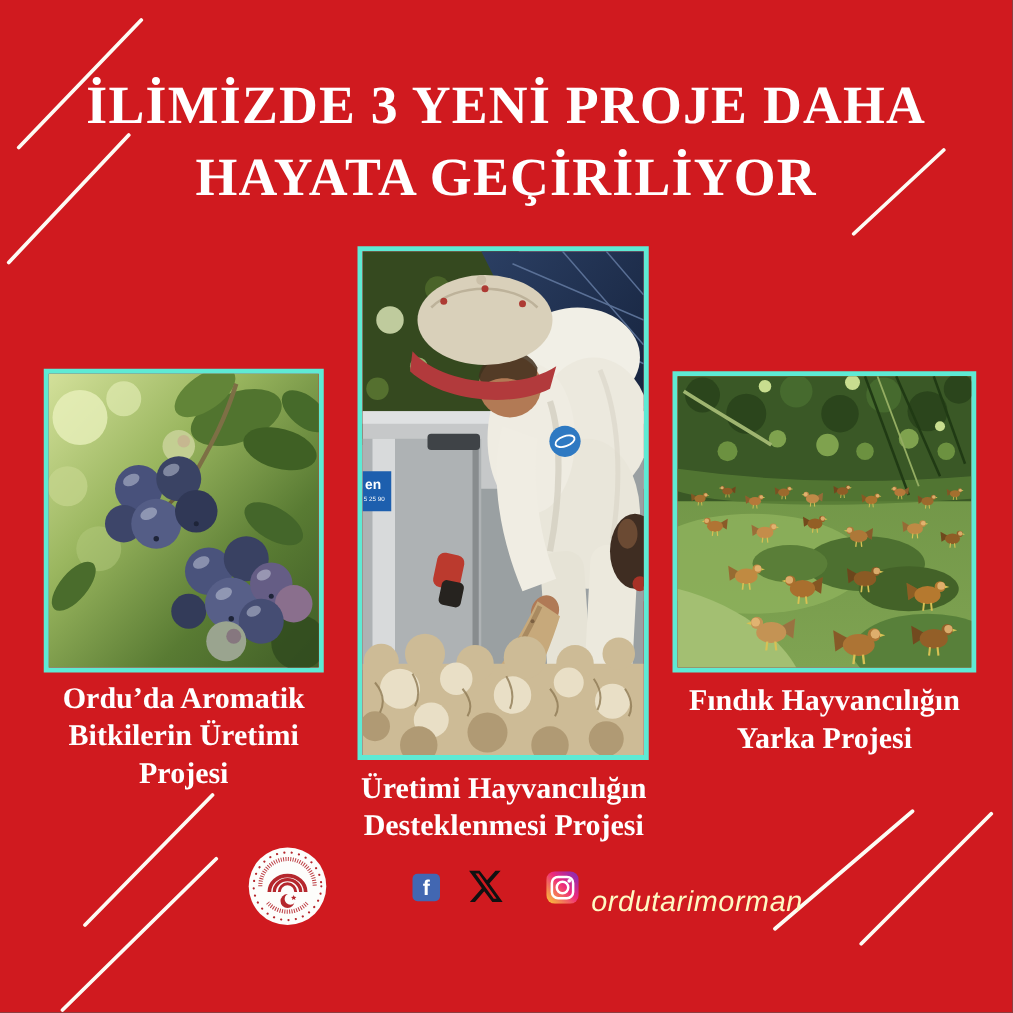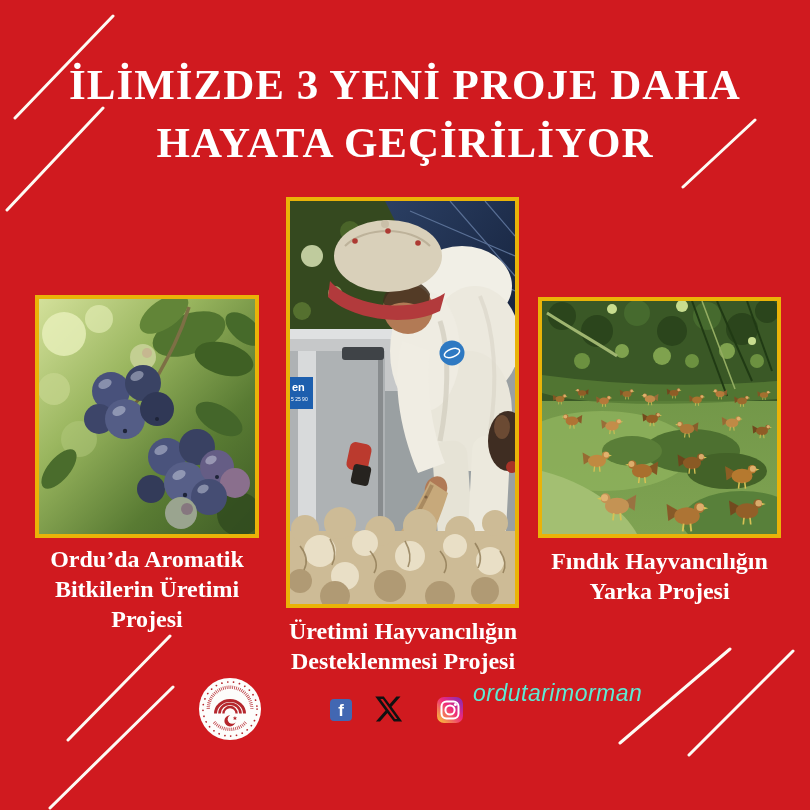--- a/index.html
+++ b/index.html
@@ -1,31 +1,31 @@
 <!DOCTYPE html>
 <html><head>
 <meta charset="utf-8">
 <style>
   html,body{margin:0;padding:0;background:#5a5a5a;}
   .canvas{position:relative;width:810px;height:810px;overflow:hidden;
           font-family:"Liberation Serif",serif;}
   .corner-lines{position:absolute;left:0;top:0;width:810px;height:810px;pointer-events:none;}
   .title{position:absolute;top:56px;left:0;width:810px;text-align:center;color:#ffffff;
          font-weight:bold;font-size:43px;line-height:58px;letter-spacing:1px;font-family:Liberation Serif, serif;}
-  .photo{position:absolute;margin:0;padding:0;border:4px solid #eab308;box-sizing:content-box;}
+  .photo{position:absolute;margin:0;padding:0;border:4px solid #5eead4;box-sizing:content-box;}
   .photo svg{display:block;}
   .caption{position:absolute;text-align:center;color:#ffffff;font-weight:bold;
            font-size:24px;line-height:30px;}
   .footer-logo{position:absolute;left:197px;top:676px;width:66px;height:66px;}
   .fb{position:absolute;left:330px;top:699px;width:22px;height:22px;background:#4267b2;
       border-radius:4px;color:#ffffff;font-family:"Liberation Sans",sans-serif;
       font-weight:bold;font-size:17px;text-align:center;line-height:23px;overflow:hidden;}
   .x-wrap{position:absolute;left:374px;top:694px;width:30px;height:30px;}
   .ig-wrap{position:absolute;left:437px;top:697px;width:26px;height:26px;}
-  .handle{position:absolute;left:473px;top:680px;color:#5eead4;
+  .handle{position:absolute;left:473px;top:708px;color:#fef9c3;
           font-family:"Liberation Sans",sans-serif;font-style:italic;font-size:23px;
           letter-spacing:.5px;}
 </style>
 </head>
 <body>
 
 <div class="canvas" id="cv" style="background:#d01a1f">
 
   <svg class="corner-lines" viewBox="0 0 810 810">
     <path d="M15,118 L113,16 M7,210 L103,108 M683,187 L755,120 M68,740 L170,636 M50,808 L173,687 M620,743 L730,649 M689,755 L793,651" stroke="#fdfbf4" stroke-width="3" stroke-linecap="round" fill="none"></path>

